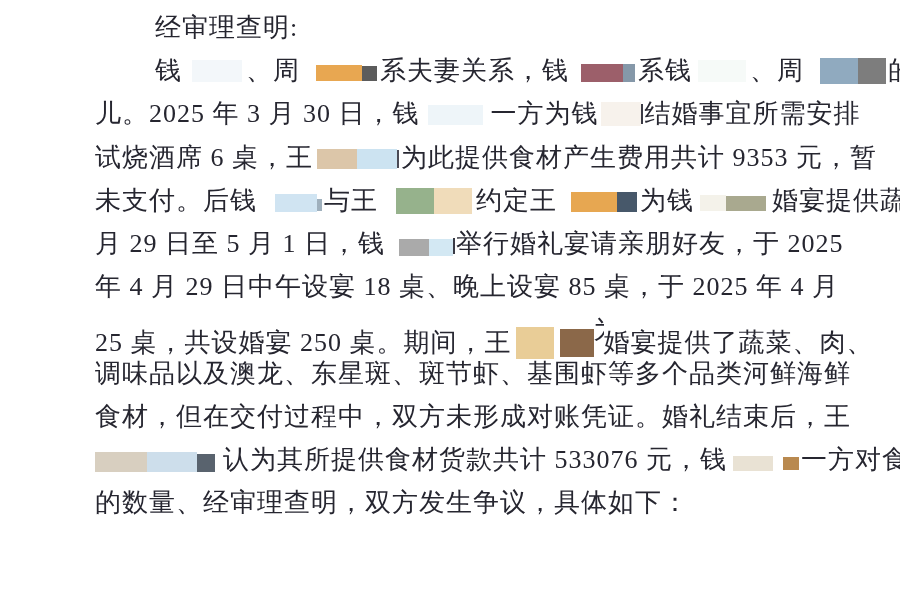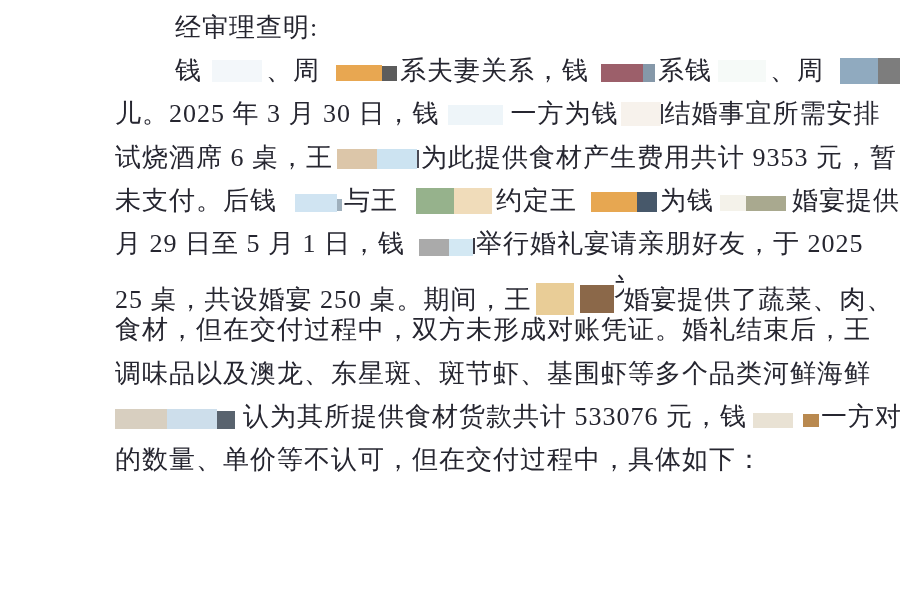--- a/index.html
+++ b/index.html
@@ -19,21 +19,20 @@
     padding: 6px 80px 0 95px;
     font-family: "Liberation Serif", "DejaVu Serif", serif;
     color: #262630;
   }
   .line {
     height: 43.2px;
     line-height: 43.2px;
     font-size: 26px;
     letter-spacing: 1px;
     white-space: nowrap;
-    margin-left: 20px;
   }
   .line.indent {
     padding-left: 60px;
   }
   .txt {
     display: inline;
   }
   .txt.clip {
     display: inline-block;
     overflow: hidden;
@@ -48,19 +47,20 @@
 <body>
 
 <div class="page">
   <div>
       <div class="line indent"><span class="txt">经审理查明:</span></div>
       <div class="line indent"><span class="txt">钱</span><span class="redact" style="background: rgb(243, 247, 250); width: 50px; height: 22px; margin-left: 10px; margin-right: 4px; vertical-align: -3px;"></span><span class="txt">、周</span><span class="redact" style="background: rgb(232, 167, 81); width: 46px; height: 16px; margin-left: 16px; vertical-align: -2px;"></span><span class="redact" style="background: rgb(92, 92, 92); width: 15px; height: 15px; margin-right: 3px; vertical-align: -2px;"></span><span class="txt">系夫妻关系，钱</span><span class="redact" style="background: rgb(156, 95, 106); width: 42px; height: 18px; margin-left: 12px; vertical-align: -3px;"></span><span class="redact" style="background: rgb(133, 152, 169); width: 12px; height: 18px; margin-right: 3px; vertical-align: -3px;"></span><span class="txt">系钱</span><span class="redact" style="background: rgb(246, 250, 248); width: 48px; height: 22px; margin-left: 6px; margin-right: 4px; vertical-align: -3px;"></span><span class="txt">、周</span><span class="redact" style="background: rgb(144, 170, 191); width: 38px; height: 26px; margin-left: 16px; vertical-align: -5px;"></span><span class="redact" style="background: rgb(125, 125, 125); width: 28px; height: 26px; margin-right: 2px; vertical-align: -5px;"></span><span class="txt">的女</span></div>
       <div class="line"><span class="txt">儿。2025 年 3 月 30 日，钱</span><span class="redact" style="background: rgb(238, 245, 249); width: 55px; height: 20px; margin-left: 8px; margin-right: 8px; vertical-align: -3px;"></span><span class="txt">一方为钱</span><span class="redact" style="background: rgb(247, 242, 236); width: 40px; height: 24px; margin-left: 2px; vertical-align: -4px;"></span><span class="redact" style="background: rgb(58, 58, 69); width: 2px; height: 20px; margin-right: 2px; vertical-align: -2px;"></span><span class="txt">结婚事宜所需安排</span></div>
       <div class="line"><span class="txt">试烧酒席 6 桌，王</span><span class="redact" style="background: rgb(220, 198, 169); width: 40px; height: 20px; margin-left: 4px; vertical-align: -3px;"></span><span class="redact" style="background: rgb(204, 227, 241); width: 40px; height: 20px; vertical-align: -3px;"></span><span class="redact" style="background: rgb(74, 74, 85); width: 2px; height: 18px; margin-right: 2px; vertical-align: -2px;"></span><span class="txt">为此提供食材产生费用共计 9353 元，暂</span></div>
       <div class="line"><span class="txt">未支付。后钱</span><span class="redact" style="background: rgb(208, 228, 242); width: 42px; height: 18px; margin-left: 18px; vertical-align: -3px;"></span><span class="redact" style="background: rgb(159, 176, 189); width: 5px; height: 12px; margin-right: 2px; vertical-align: -2px;"></span><span class="txt">与王</span><span class="redact" style="background: rgb(150, 178, 140); width: 38px; height: 26px; margin-left: 18px; vertical-align: -5px;"></span><span class="redact" style="background: rgb(240, 220, 186); width: 38px; height: 26px; margin-right: 4px; vertical-align: -5px;"></span><span class="txt">约定王</span><span class="redact" style="background: rgb(231, 167, 81); width: 46px; height: 20px; margin-left: 14px; vertical-align: -3px;"></span><span class="redact" style="background: rgb(71, 88, 106); width: 20px; height: 20px; margin-right: 3px; vertical-align: -3px;"></span><span class="txt">为钱</span><span class="redact" style="background: rgb(244, 242, 234); width: 26px; height: 16px; margin-left: 6px; vertical-align: -2px;"></span><span class="redact" style="background: rgb(169, 169, 143); width: 40px; height: 15px; margin-right: 6px; vertical-align: -2px;"></span><span class="txt">婚宴提供蔬菜、</span></div>
       <div class="line"><span class="txt">月 29 日至 5 月 1 日，钱</span><span class="redact" style="background: rgb(170, 170, 170); width: 30px; height: 17px; margin-left: 14px; vertical-align: -4px;"></span><span class="redact" style="background: rgb(211, 232, 243); width: 24px; height: 17px; vertical-align: -4px;"></span><span class="redact" style="background: rgb(58, 58, 69); width: 2px; height: 16px; margin-right: 1px; vertical-align: -2px;"></span><span class="txt">举行婚礼宴请亲朋好友，于 2025</span></div>
+      <div class="line"><span class="txt">年 4 月 29 日中午设宴 18 桌、晚上设宴 85 桌，于 2025 年 4 月</span></div>
       <div class="line"><span class="txt">25 桌，共设婚宴 250 桌。期间，王</span><span class="redact" style="background: rgb(233, 205, 151); width: 38px; height: 32px; margin-left: 4px; margin-right: 6px; vertical-align: -7px;"></span><span class="redact" style="background: rgb(139, 104, 73); width: 34px; height: 28px; vertical-align: -5px;"></span><span class="txt clip" style="width: 10px;">为</span><span class="txt">婚宴提供了蔬菜、肉、</span></div>
+      <div class="line"><span class="txt">调味品以及澳龙、东星斑、斑节虾、基围虾等多个品类河鲜海鲜</span></div>
       <div class="line"><span class="txt">食材，但在交付过程中，双方未形成对账凭证。婚礼结束后，王</span></div>
-      <div class="line"><span class="txt">调味品以及澳龙、东星斑、斑节虾、基围虾等多个品类河鲜海鲜</span></div>
       <div class="line"><span class="redact" style="background: rgb(216, 207, 192); width: 52px; height: 20px; vertical-align: -4px;"></span><span class="redact" style="background: rgb(205, 222, 235); width: 50px; height: 20px; vertical-align: -4px;"></span><span class="redact" style="background: rgb(89, 99, 110); width: 18px; height: 18px; margin-right: 8px; vertical-align: -4px;"></span><span class="txt">认为其所提供食材货款共计 533076 元，钱</span><span class="redact" style="background: rgb(233, 226, 212); width: 40px; height: 15px; margin-left: 6px; margin-right: 10px; vertical-align: -3px;"></span><span class="redact" style="background: rgb(185, 137, 79); width: 16px; height: 13px; margin-right: 2px; vertical-align: -2px;"></span><span class="txt">一方对食材</span></div>
-      <div class="line"><span class="txt">的数量、单价等不认可，但在交付过程中，具体如下：</span></div>
+      <div class="line"><span class="txt">的数量、经审理查明，双方发生争议，具体如下：</span></div>
     </div>
 </div>
 
 </body></html>

